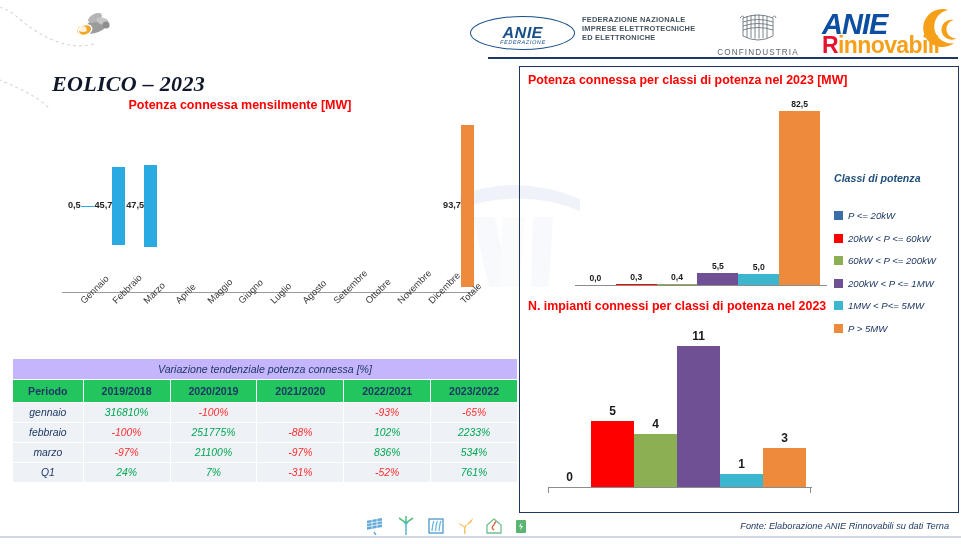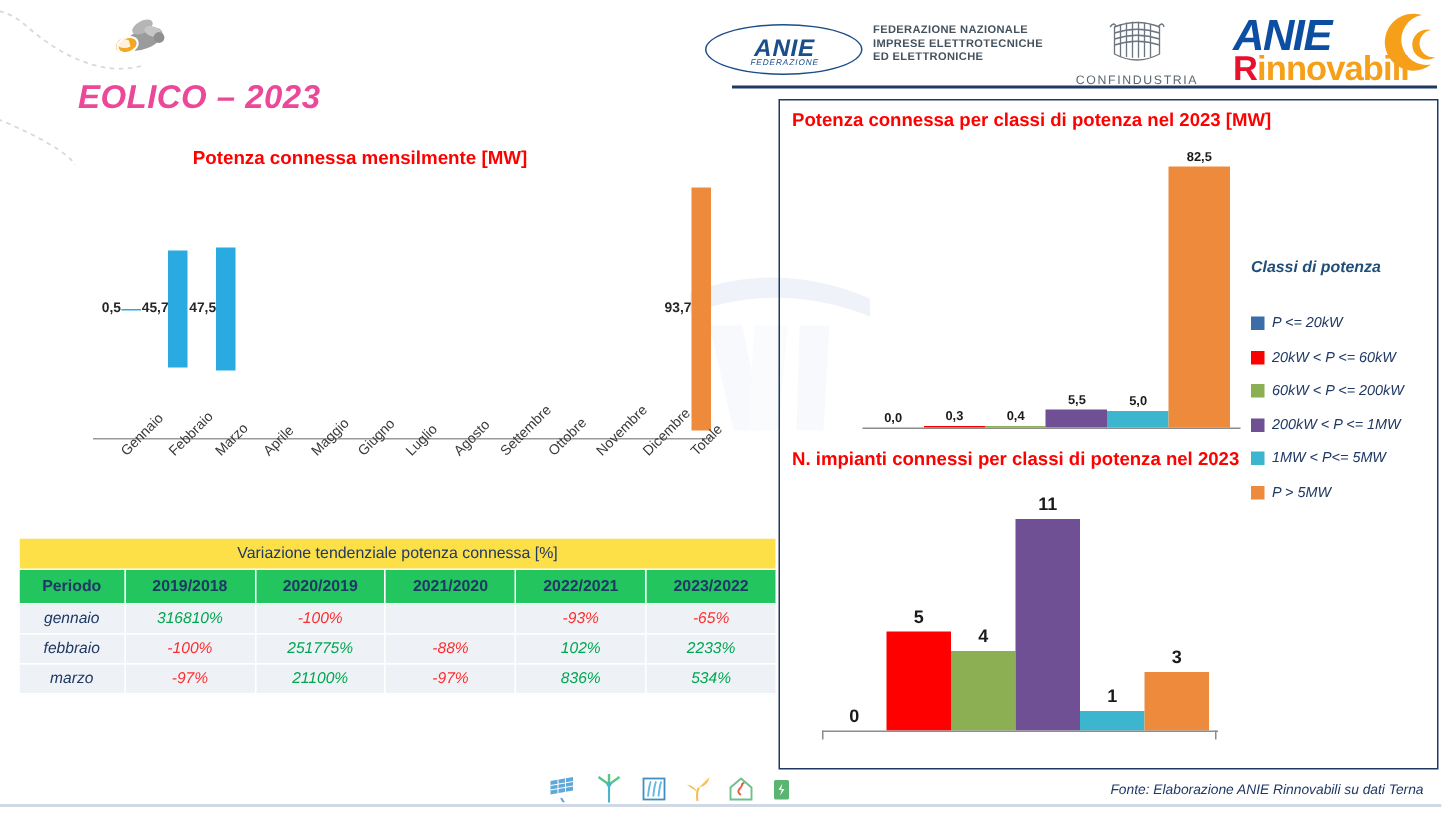--- a/index.html
+++ b/index.html
@@ -36,42 +36,42 @@
   .anie-rinn .ar-anie{position:absolute;left:0;top:0;font-size:29px;font-weight:bold;font-style:italic;
      color:#0b4ea2;letter-spacing:-1px;}
   .anie-rinn .ar-rinn{position:absolute;left:0;top:24px;font-size:23px;font-weight:bold;
      letter-spacing:-.6px;}
   .ar-r{color:#e8112d;}
   .ar-i{color:#f6a01a;}
   .ar-swoosh{position:absolute;left:96px;top:-1px;width:44px;height:44px;}
   .head-rule{position:absolute;left:488px;top:57px;width:470px;height:1.6px;background:#1f3864;}
 
   
-  .eolico-title{position:absolute;left:52px;top:52px;font-size:22px;font-weight:bold;
-     font-style:italic;color:#ec4899;letter-spacing:.3px;}
+  .eolico-title{position:absolute;left:52px;top:71px;font-size:22px;font-weight:bold;
+     font-style:italic;color:#0f172a;letter-spacing:.3px;font-family:Liberation Serif, serif;}
   .chart-title-red{color:#ff0000;font-weight:bold;}
 
   .left-chart{position:absolute;left:20px;top:98px;width:492px;height:240px;}
   .lc-title{position:absolute;left:0;top:0;width:440px;text-align:center;font-size:12.5px;}
   .lc-plot{position:absolute;left:42px;top:22px;width:412px;height:172px;}
   .lc-axis{position:absolute;left:42px;top:194px;width:412px;height:1.4px;background:#9a9a9a;}
   .lc-bars{position:absolute;left:0;bottom:0;width:100%;height:100%;display:flex;align-items:flex-end;}
   .lc-slot{flex:1;display:flex;flex-direction:row;align-items:center;justify-content:flex-end;height:100%;}
   .lc-bar{width:13px;}
   .lc-val{font-size:9.2px;font-weight:bold;color:#262626;margin-bottom:2px;white-space:nowrap;}
   .lc-labels{position:absolute;left:42px;top:198px;width:412px;height:56px;display:flex;}
   .lc-lslot{flex:1;position:relative;}
   .lc-lbl{position:absolute;left:50%;top:2px;transform:rotate(-45deg);transform-origin:left top;
      font-size:9.4px;color:#3a3a3a;white-space:nowrap;}
 
   
   .vtable{position:absolute;left:12px;top:358px;width:506px;border-collapse:collapse;
      font-size:10.4px;background:#ffffff;}
   .vtable td,.vtable th{border:1px solid #ffffff;padding:4px 3px;text-align:center;}
-  .vt-cap{background:#fde047;font-weight:normal;color:#1f3864;font-size:10.6px;padding:5px 0;}
+  .vt-cap{background:#c4b5fd;font-style:italic;font-weight:normal;color:#1f3864;font-size:10.6px;padding:5px 0;}
   .vt-head td{background:#22c55e;font-weight:bold;color:#1f3864;font-size:10.6px;padding:5px 3px;}
   .vt-row td{background:#eef2f7;font-style:italic;}
   .vt-row td.per{color:#1f3864;font-weight:normal;}
   .pos{color:#00a650;}
   .neg{color:#ff2d2d;}
 
   
   .right-panel{position:absolute;left:519px;top:66px;width:438px;height:445px;
      border:1.5px solid #1f3864;background:transparent;}
   .rc-title{position:absolute;left:8px;top:6px;font-size:12.4px;}
@@ -299,20 +299,28 @@
           <td class="pos">2233%</td>
         </tr>
         <tr class="vt-row">
           <td class="per">marzo</td>
           <td class="neg">-97%</td>
           <td class="pos">21100%</td>
           <td class="neg">-97%</td>
           <td class="pos">836%</td>
           <td class="pos">534%</td>
         </tr>
+        <tr class="vt-row">
+          <td class="per">Q1</td>
+          <td class="pos">24%</td>
+          <td class="pos">7%</td>
+          <td class="neg">-31%</td>
+          <td class="neg">-52%</td>
+          <td class="pos">761%</td>
+        </tr>
       </tbody>
   </table>
 
   <div class="right-panel">
     <div class="rc-title chart-title-red">Potenza connessa per classi di potenza nel 2023 [MW]</div>
 
     <div class="rc-plot">
       <div class="rc-bars" id="rc-bars">
           <div class="rc-slot">
             <div class="rc-val">0,0</div>

